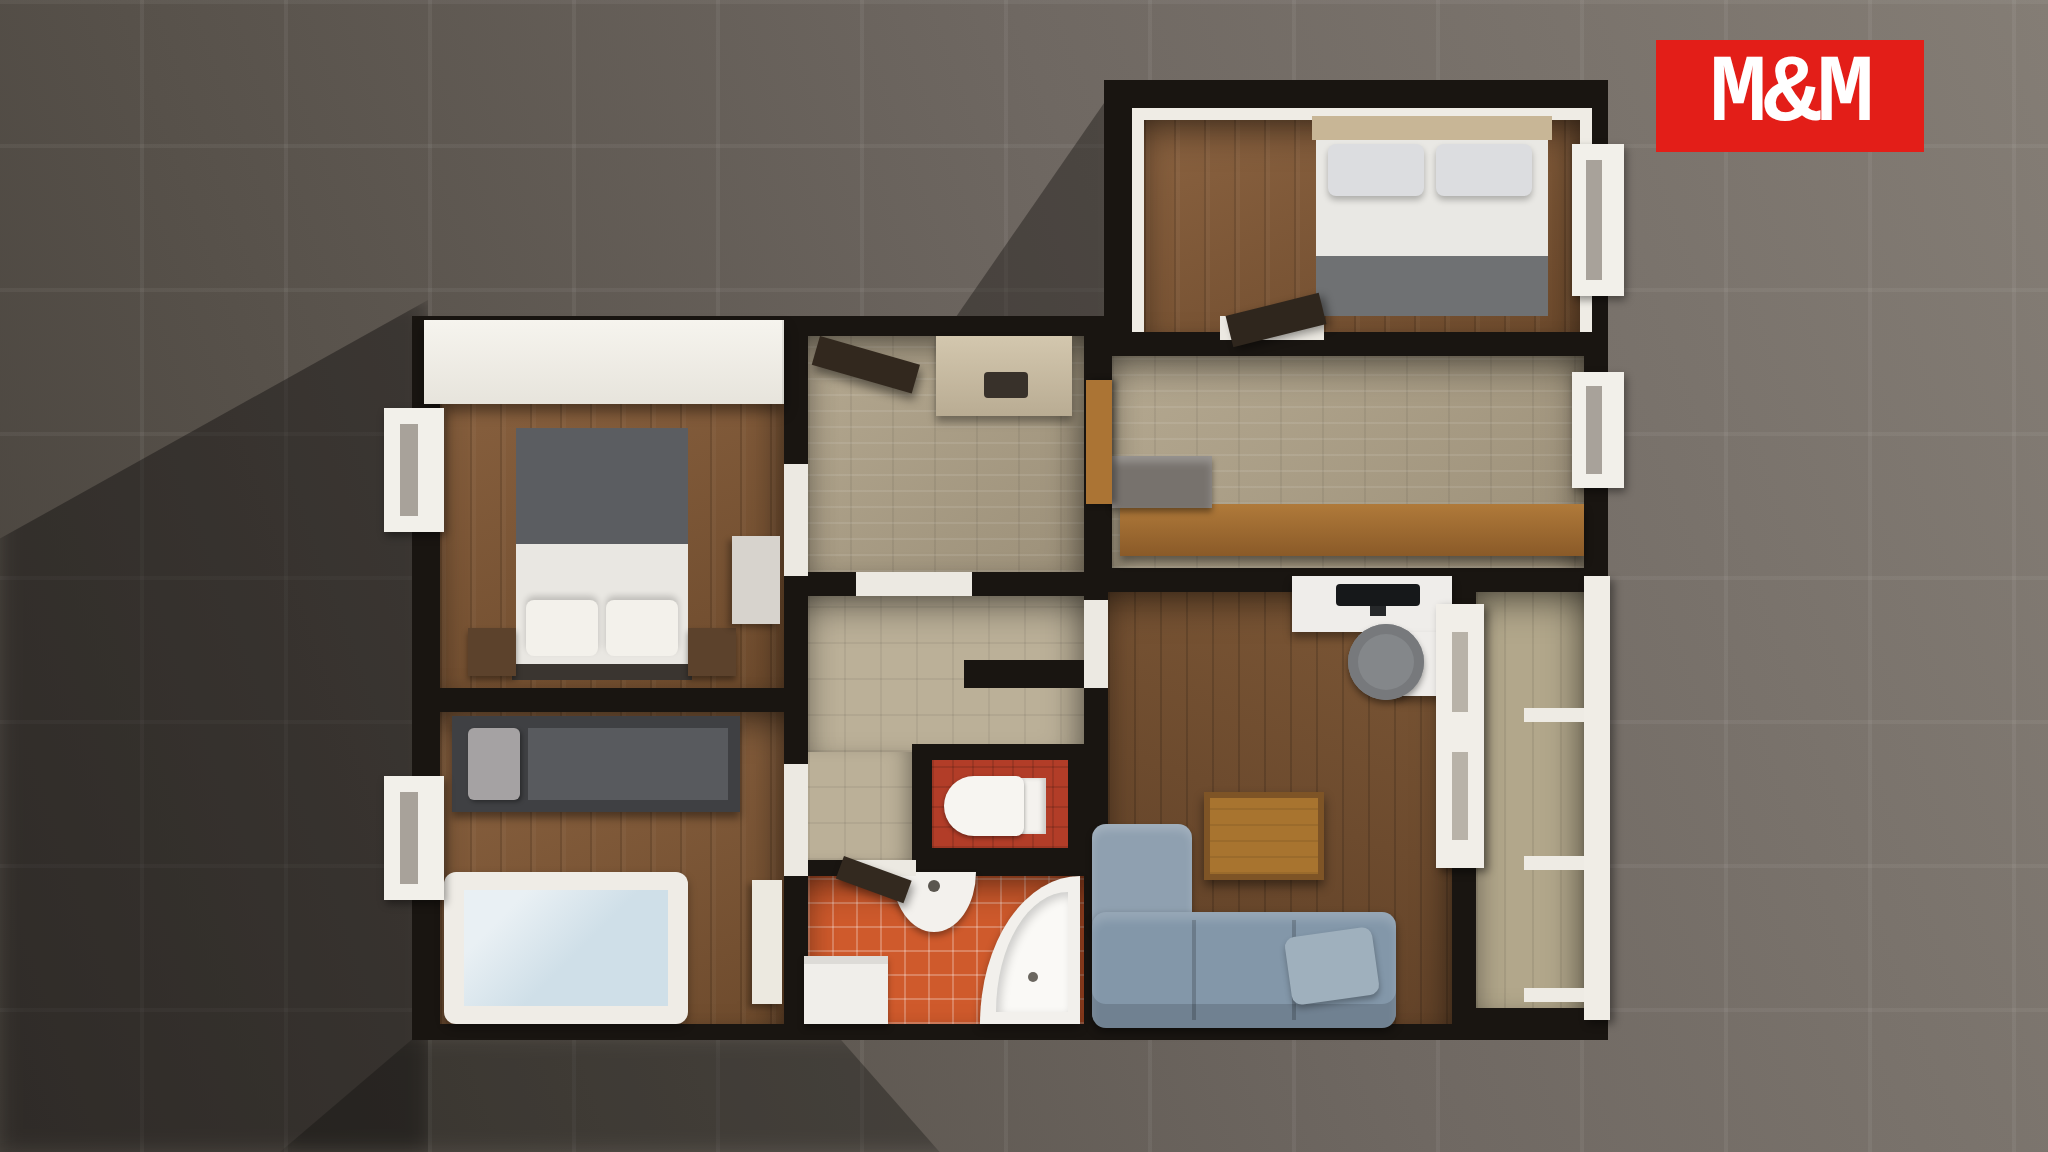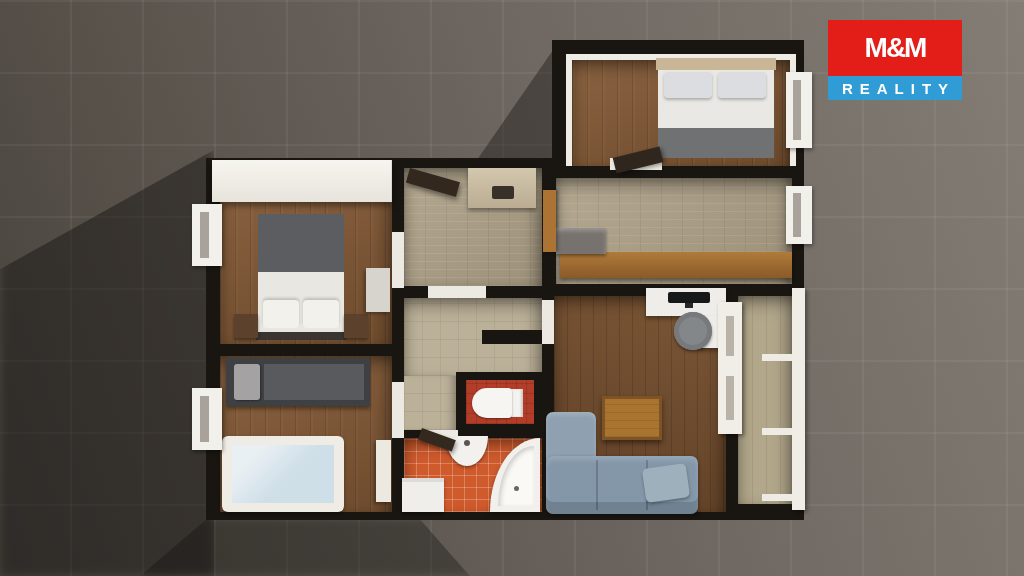--- a/index.html
+++ b/index.html
@@ -35,21 +35,21 @@
   .tile-balcony{background:
       repeating-linear-gradient(90deg, rgba(0,0,0,.07) 0 1px, transparent 1px 14px),
       #b2a78b;}
   .floor-shade{box-shadow:inset 0 12px 18px -8px rgba(0,0,0,.5), inset -12px 0 16px -8px rgba(0,0,0,.35), inset 10px 0 14px -9px rgba(0,0,0,.25);}
   .gap{background:#ece9e2;}
   .win{background:#f2f0ea;box-shadow:1px 2px 4px rgba(0,0,0,.4);}
   .win-glass{background:#a8a29a;}
   .shadow{filter:blur(5px);}
   
   #logo-brand{display:flex;align-items:center;justify-content:center;
-    font-weight:900;font-size:28px;letter-spacing:-2px;color:#fff;}
+    font-weight:900;font-size:48px;letter-spacing:-2px;color:#fff;font-family:Liberation Mono, monospace;}
   #logo-tagline{display:flex;align-items:center;justify-content:center;
     font-weight:700;font-size:15px;letter-spacing:7px;color:#fff;text-indent:7px;}
 </style>
 </head>
 <body>
 
 <div id="stage">
 
   <div class="abs shadow" style="left:0;top:150px;width:214px;height:426px;background:rgba(15,13,11,.42);
               clip-path:polygon(100% 0,100% 100%,0 100%,0 28%);"></div>
@@ -166,16 +166,15 @@
   <div class="abs" style="left:762px;top:354px;width:30px;height:7px;background:#eeebe4;"></div>
   <div class="abs" style="left:762px;top:428px;width:30px;height:7px;background:#eeebe4;"></div>
   <div class="abs" style="left:762px;top:494px;width:30px;height:7px;background:#eeebe4;"></div>
   <div class="abs" style="left:718px;top:302px;width:24px;height:132px;background:#f1eee8;box-shadow:2px 2px 4px rgba(0,0,0,.45);">
     <div class="abs" style="left:8px;top:14px;width:8px;height:40px;background:#b8b2a8;"></div>
     <div class="abs" style="left:8px;top:74px;width:8px;height:44px;background:#b8b2a8;"></div>
   </div>
 
   <div class="abs" style="left:828px;top:20px;width:134px;height:82px;">
     <div id="logo-brand" class="abs" style="left:0;top:0;width:134px;height:56px;background:#e31e18;">M&amp;M</div>
-    <div id="logo-tagline" class="abs" style="left:0;top:56px;width:134px;height:24px;background:#2f9cd6;">REALITY</div>
   </div>
 
 </div>
 
 </body></html>

